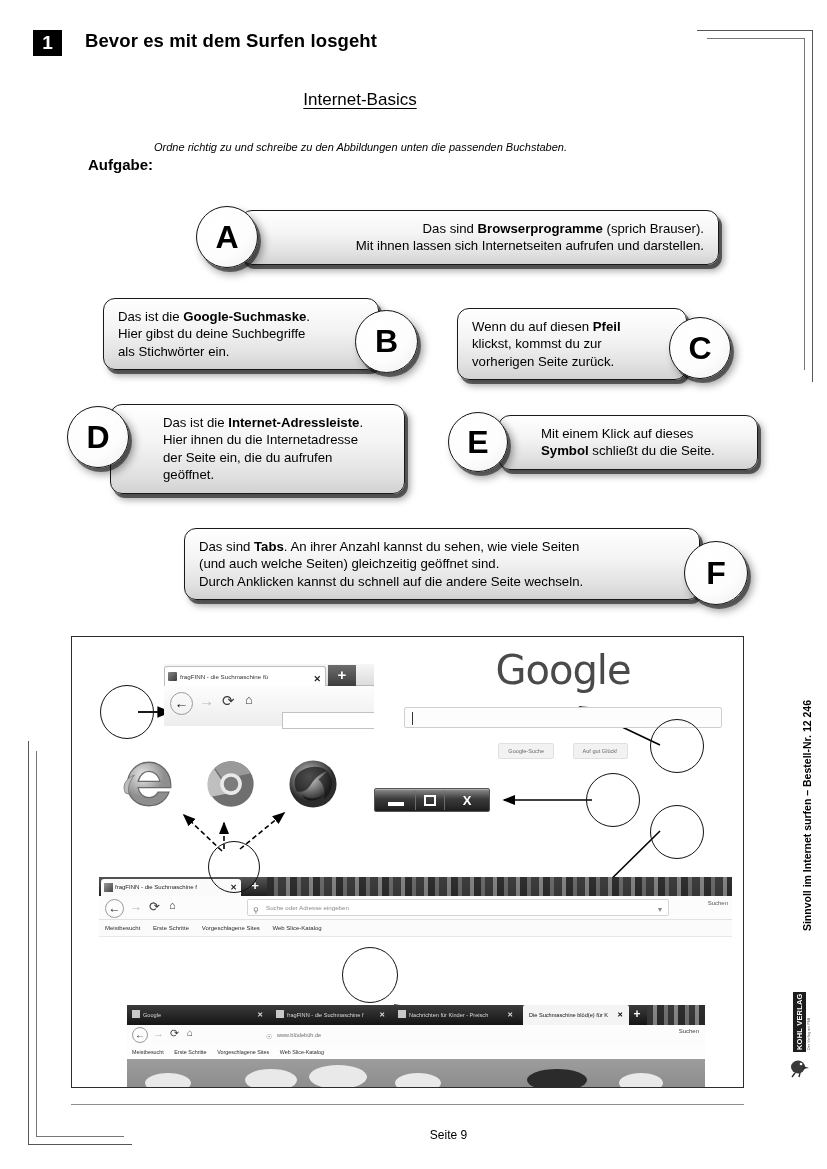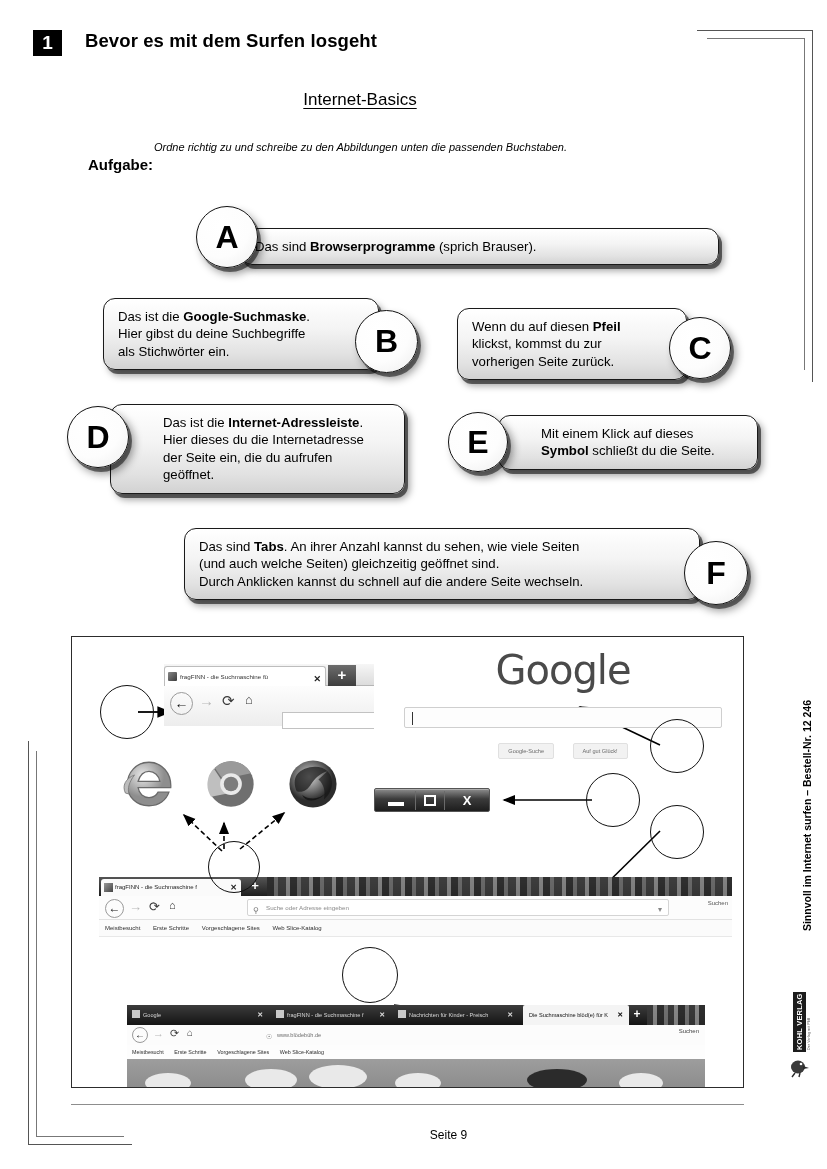--- a/index.html
+++ b/index.html
@@ -77,21 +77,21 @@
     background: radial-gradient(circle at 36% 32%, #ffffff 0%, #fdfdfd 55%, #ededed 100%);
     border: 1.6px solid #111;
     box-shadow: 3px 4px 0 rgba(0,0,0,.5), 5px 6px 8px rgba(0,0,0,.4);
     font-size: 32px; font-weight: bold; text-align: center;
     font-family: "Liberation Sans", sans-serif;
     z-index: 3;
   }
 
   
   #cA .letter { left: 196px; top: 206px; width: 62px; height: 62px; line-height: 60px; }
-  #cA .bubble { left: 240px; top: 228px; width: 479px; }
+  #cA .bubble { left: 240px; top: 210px; width: 479px; text-align: right; }
 
   #cB .bubble { left: 103px; top: 298px; width: 276px; }
   #cB .letter { left: 355px; top: 310px; width: 63px; height: 63px; line-height: 61px; }
 
   #cC .bubble { left: 457px; top: 308px; width: 230px; }
   #cC .letter { left: 669px; top: 317px; width: 62px; height: 62px; line-height: 60px; }
 
   #cD .letter { left: 67px; top: 406px; width: 62px; height: 62px; line-height: 60px; }
   #cD .bubble { left: 110px; top: 404px; width: 295px; }
 
@@ -341,20 +341,21 @@
   <div class="subtitle"><span>Internet-Basics</span></div>
 
   <div class="task">
     <span class="task-label">Aufgabe:</span><span class="task-text">Ordne richtig zu und schreibe zu den Abbildungen unten die passenden Buchstaben.</span>
   </div>
 
   <div class="callout" id="cA">
     <div class="letter">A</div>
     <div class="bubble">
       <div><span>Das sind </span><b>Browserprogramme</b><span> (sprich Brauser).</span></div>
+      <div>Mit ihnen lassen sich Internetseiten aufrufen und darstellen.</div>
     </div>
   </div>
 
   <div class="callout" id="cB">
     <div class="bubble">
       <div><span>Das ist die </span><b>Google-Suchmaske</b><span>.</span></div>
       <div>Hier gibst du deine Suchbegriffe</div>
       <div>als Stichwörter ein.</div>
     </div>
     <div class="letter">B</div>
@@ -366,21 +367,21 @@
       <div>klickst, kommst du zur</div>
       <div>vorherigen Seite zurück.</div>
     </div>
     <div class="letter">C</div>
   </div>
 
   <div class="callout" id="cD">
     <div class="letter">D</div>
     <div class="bubble">
       <div style="padding-left:38px"><span>Das ist die </span><b>Internet-Adressleiste</b><span>.</span></div>
-      <div style="padding-left:38px">Hier dieses du die Internetadresse</div>
+      <div style="padding-left:38px">Hier ihnen du die Internetadresse</div>
       <div style="padding-left:38px">der Seite ein, die du aufrufen</div>
       <div style="padding-left:38px">geöffnet.</div>
     </div>
   </div>
 
   <div class="callout" id="cE">
     <div class="letter">E</div>
     <div class="bubble">
       <div style="padding-left:28px">Mit einem Klick auf dieses</div>
       <div style="padding-left:28px"><b>Symbol</b><span> schließt du die Seite.</span></div>

